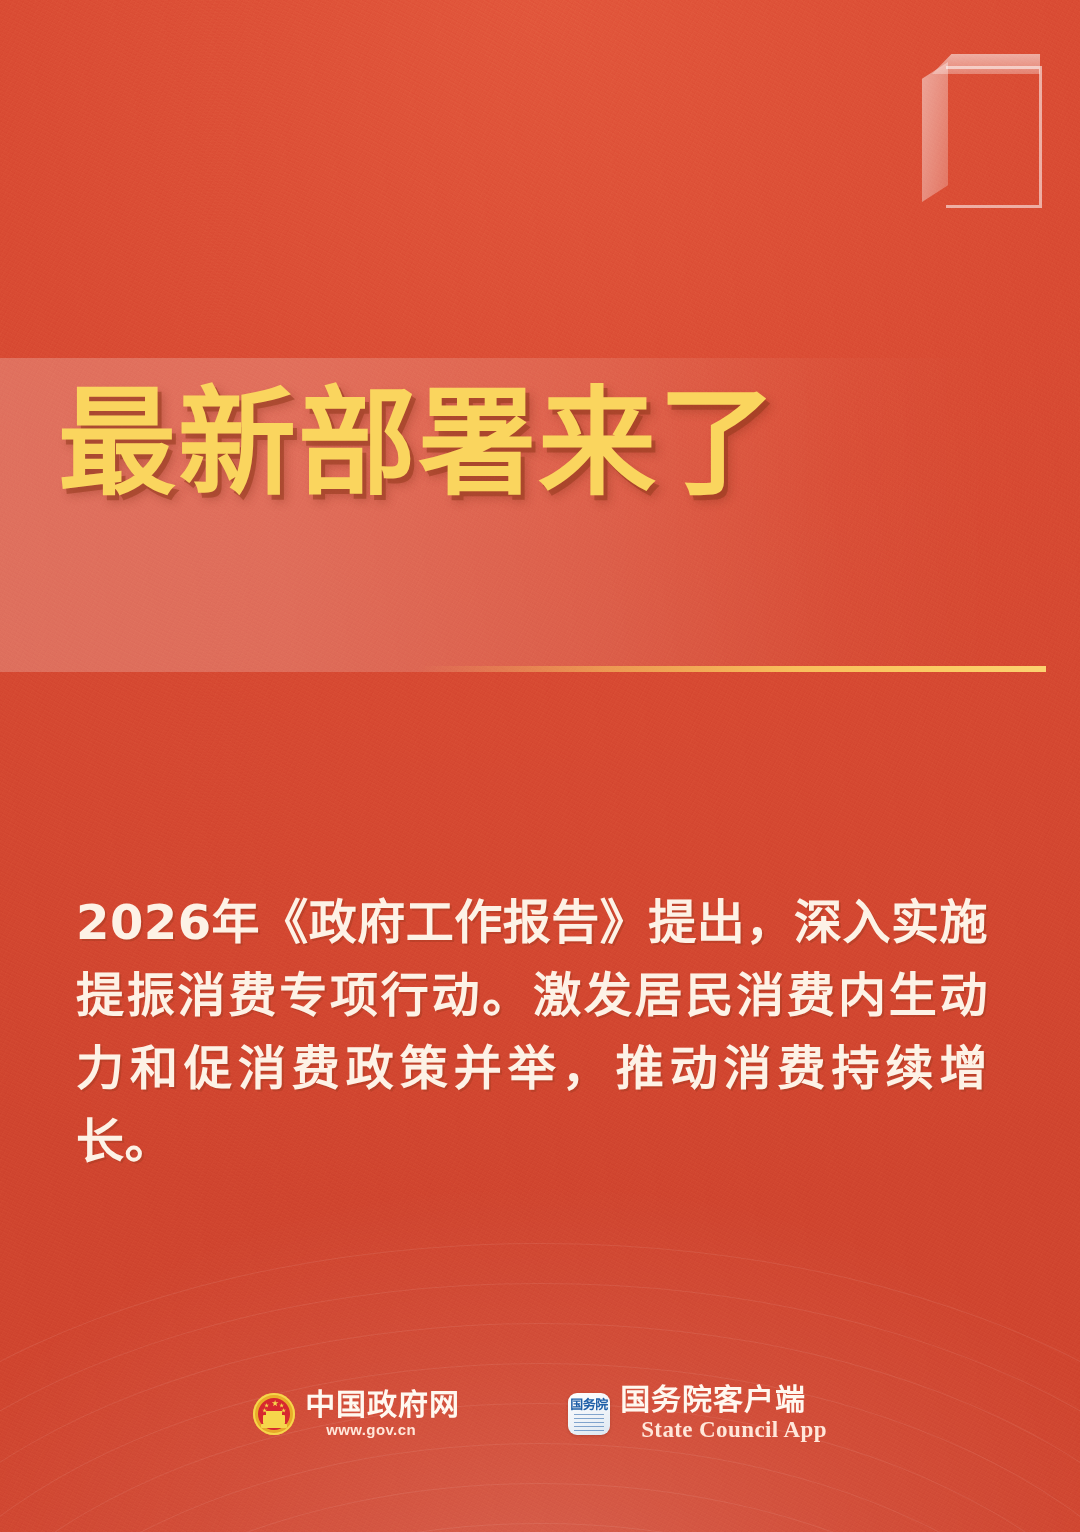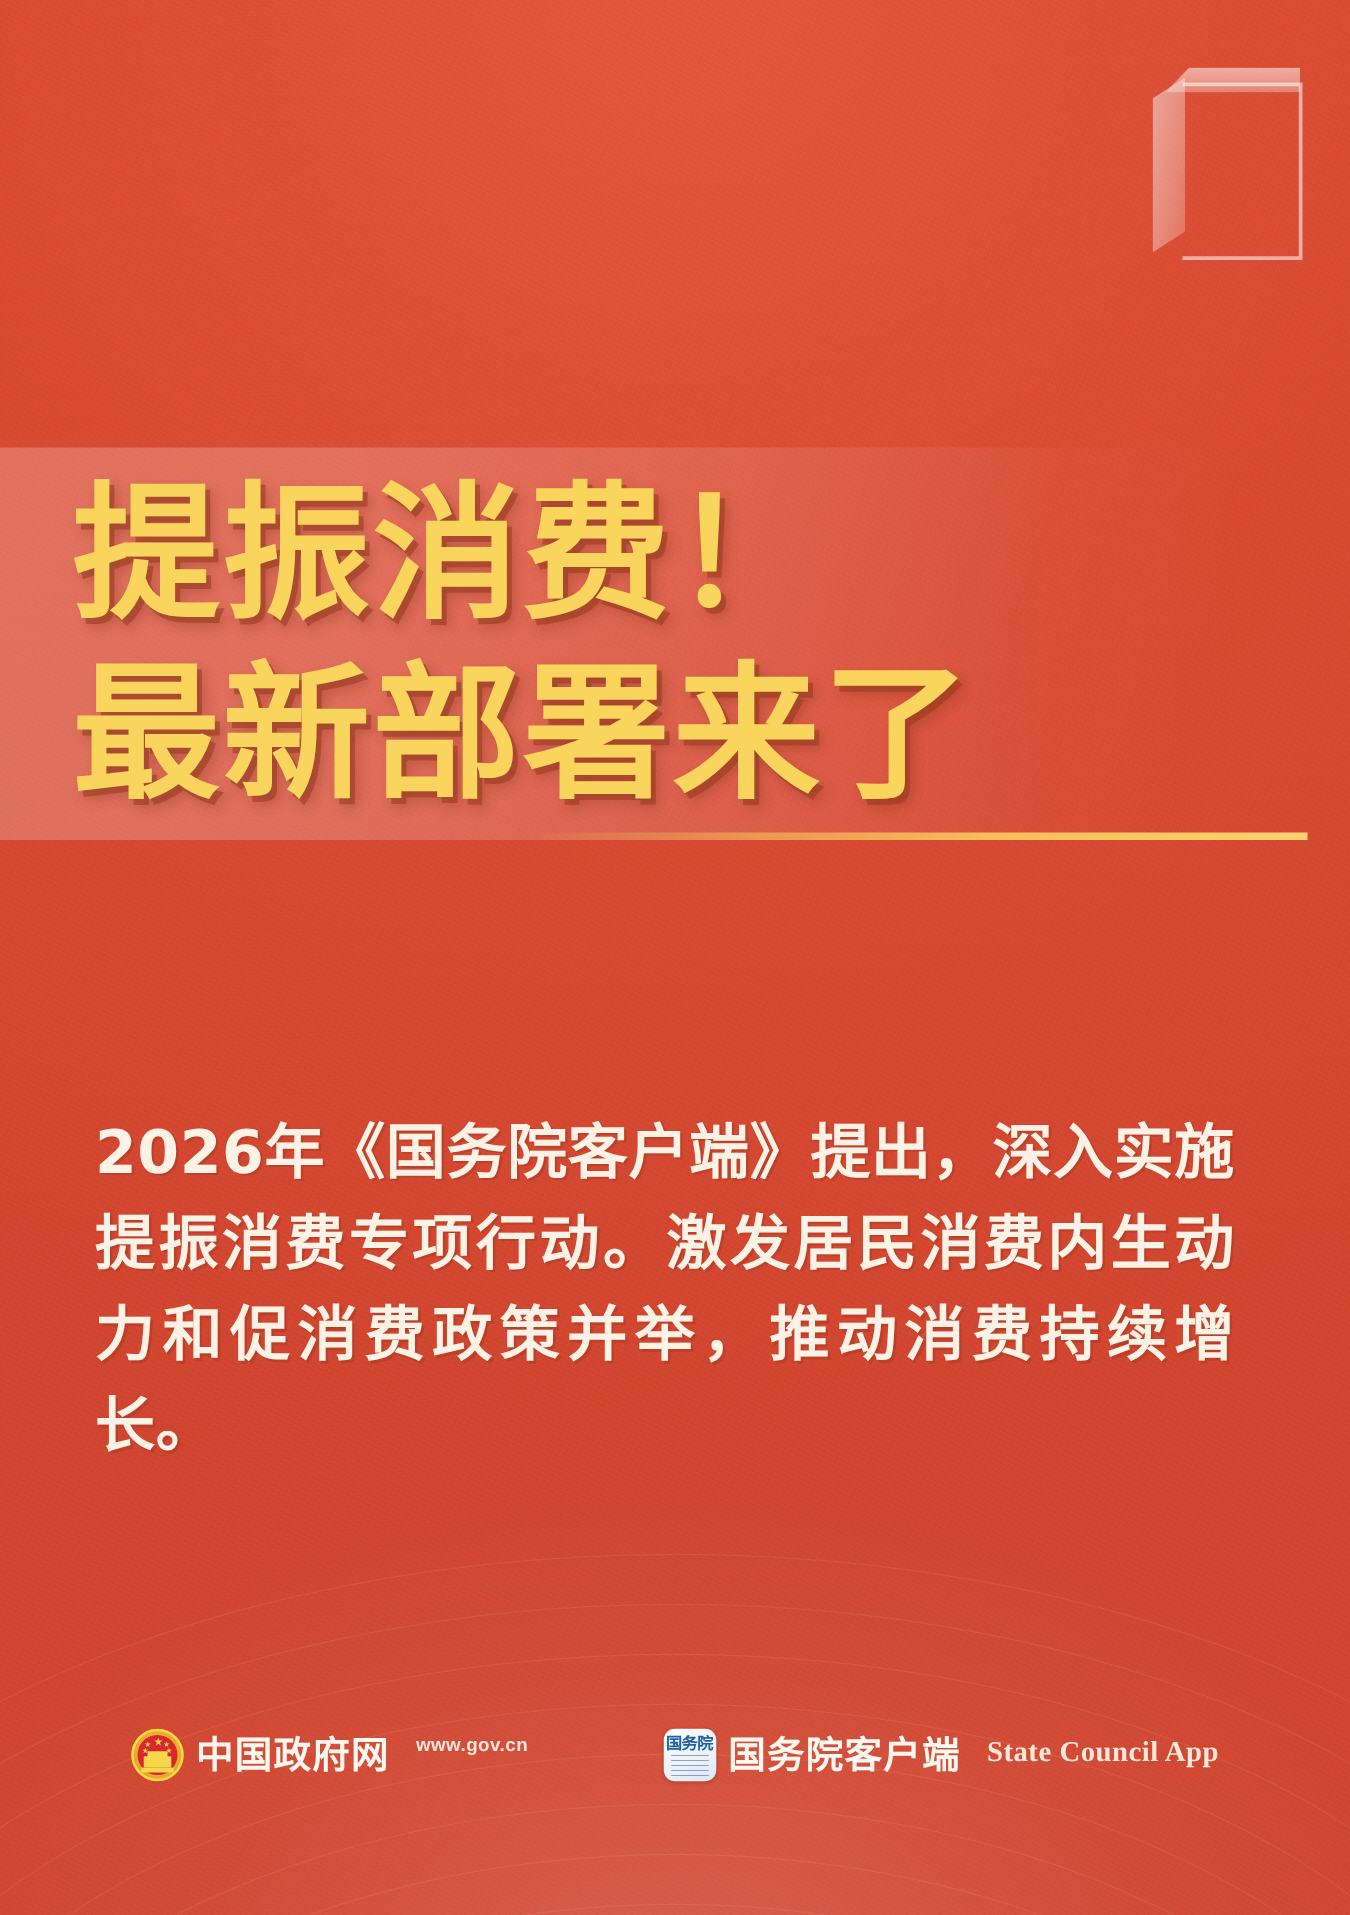--- a/index.html
+++ b/index.html
@@ -222,21 +222,21 @@
     display: flex;
     justify-content: center;
     align-items: center;
     gap: 62px;
   }
   .brand {
     display: flex;
     align-items: center;
     gap: 10px;
   }
-  .brand-text { display: flex; flex-direction: row; justify-content: center; }
+  .brand-text { display: flex; flex-direction: column; justify-content: center; }
   .brand-cn {
     color: #fff8f0;
     font-size: 30px;
     font-weight: 700;
     line-height: 1.1;
     letter-spacing: 1px;
   }
   .brand-sub {
     color: #ffe7da;
     font-size: 15px;
@@ -357,27 +357,26 @@
 
   <div class="report-logo">
     <div class="book-spine"></div>
     <div class="book-top"></div>
     <div class="book-face"></div>
   </div>
 
   <div class="title-band"></div>
 
   <div class="headline">
-    <span class="hl-line">提振消费！</span>
     <span class="hl-line">最新部署来了</span>
   </div>
 
   <div class="gold-rule"></div>
 
-  <p class="body-copy">2026年《国务院客户端》提出，深入实施提振消费专项行动。激发居民消费内生动力和促消费政策并举，推动消费持续增长。</p>
+  <p class="body-copy">2026年《政府工作报告》提出，深入实施提振消费专项行动。激发居民消费内生动力和促消费政策并举，推动消费持续增长。</p>
 
   <div class="footer">
 
     <div class="brand">
       <div class="emblem">
         <div class="inner"></div>
         <div class="star s0"></div>
         <div class="star s1"></div>
         <div class="star s2"></div>
         <div class="star s3"></div>

